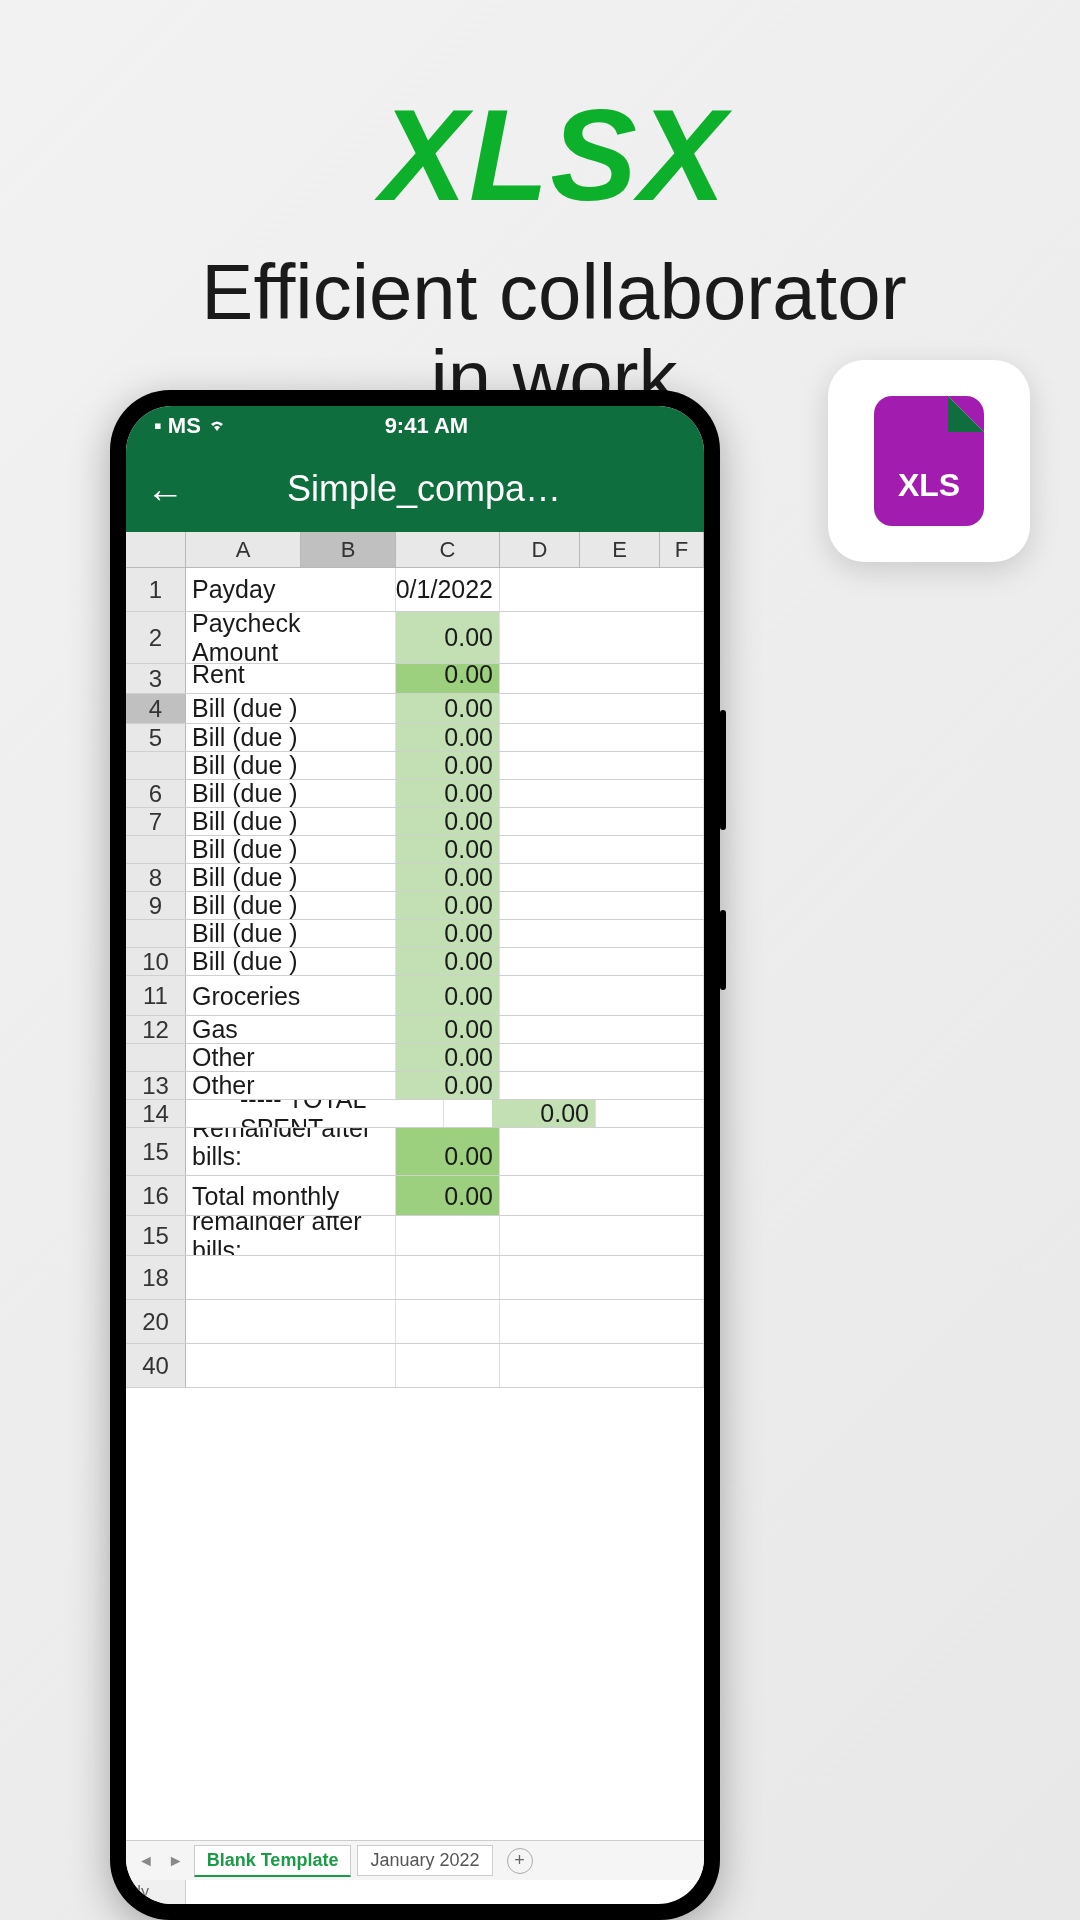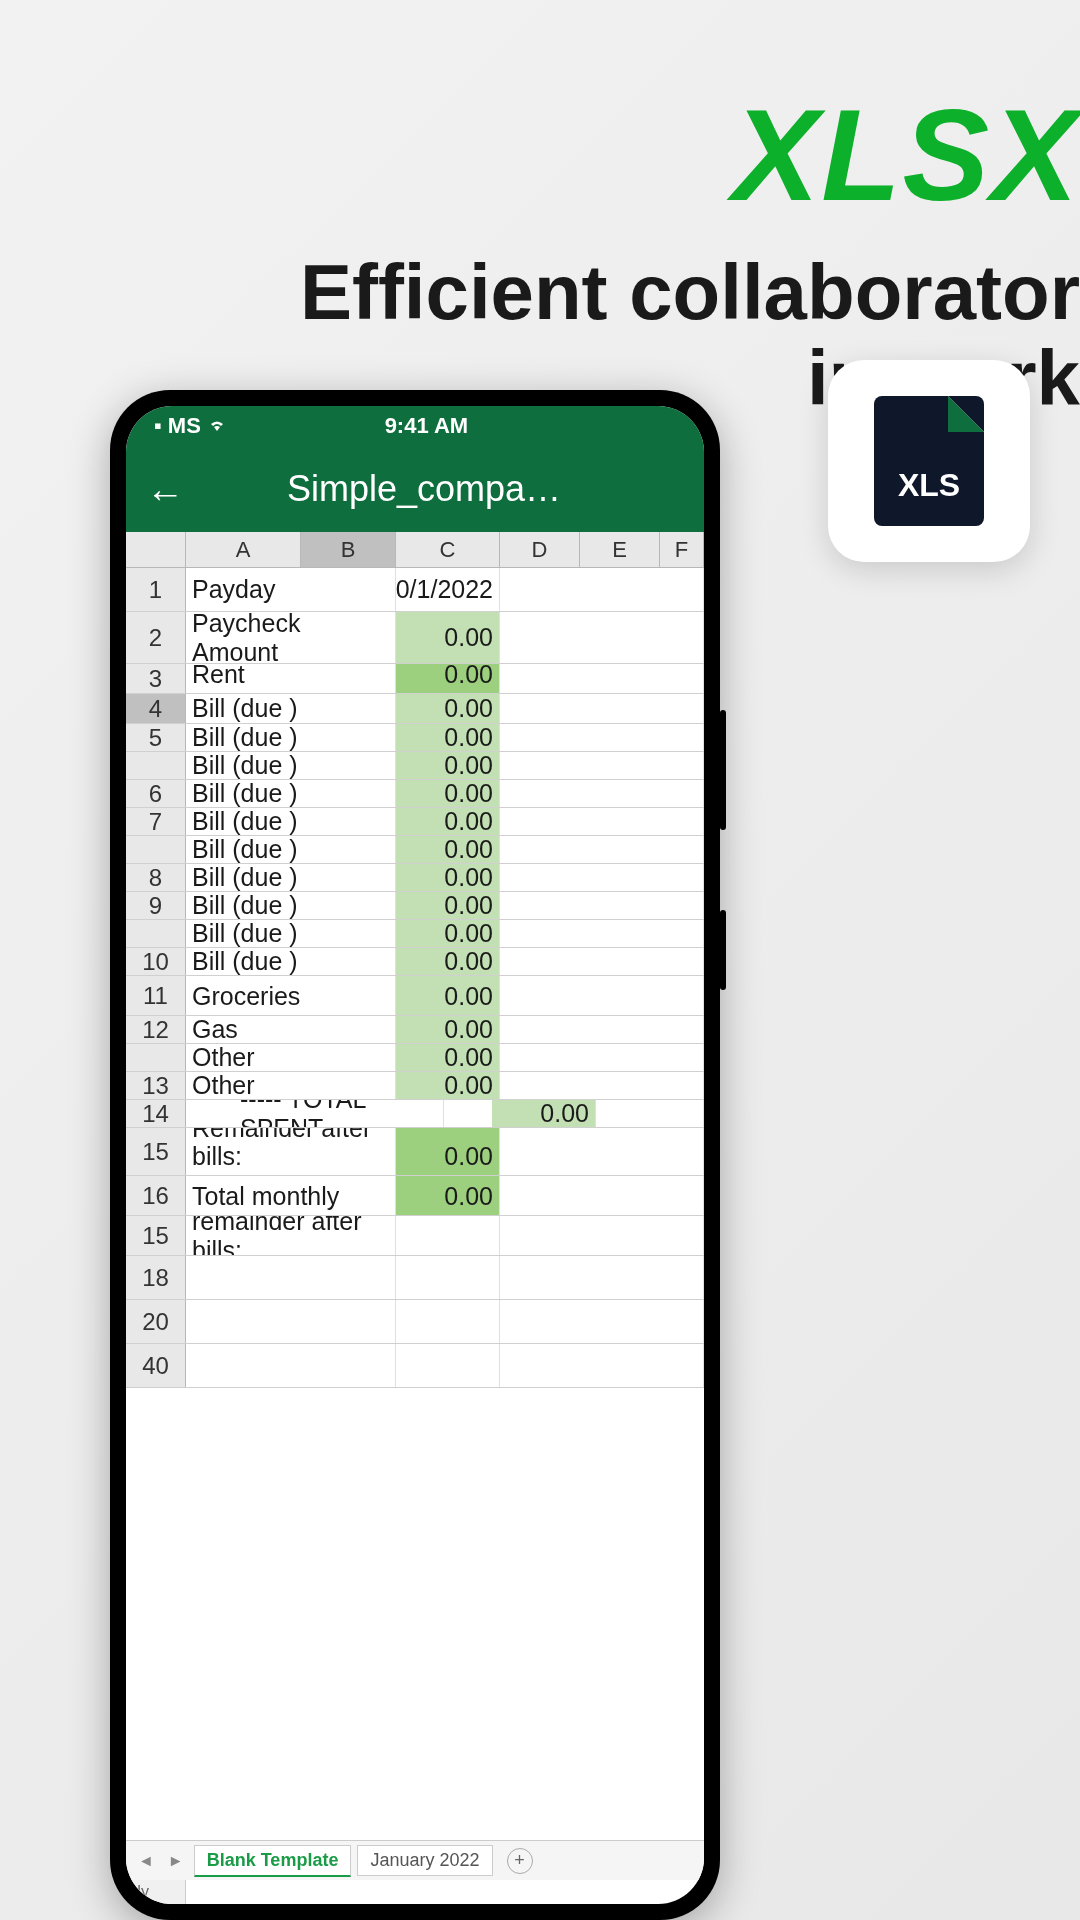--- a/index.html
+++ b/index.html
@@ -5,34 +5,34 @@
 * { margin: 0; padding: 0; box-sizing: border-box; }
 body {
   width: 1080px;
   height: 1920px;
   font-family: -apple-system, BlinkMacSystemFont, "Segoe UI", Arial, sans-serif;
   background: linear-gradient(135deg, #f2f2f2 0%, #e8e8e8 100%);
   overflow: hidden;
   position: relative;
 }
 .promo-header {
-  text-align: right;
+  text-align: center;
   padding-top: 80px;
   padding-left: 28px;
 }
 .xlsx-title {
   font-size: 130px;
   font-weight: 900;
   color: #0db02b;
   letter-spacing: 2px;
   font-style: italic;
 }
 .subtitle {
   font-size: 78px;
-  font-weight: 700;
+  font-weight: 400;
   color: #1a1a1a;
   line-height: 1.1;
   margin-top: 20px;
 }
 .phone-frame {
   position: absolute;
   top: 390px;
   left: 110px;
   width: 610px;
   height: 1530px;
@@ -222,22 +222,22 @@
   justify-content: center;
 }
 .xls-doc-icon {
   width: 110px;
   height: 130px;
   position: relative;
 }
 .xls-doc-body {
   width: 100%;
   height: 100%;
-  background: #0f172a;
-  border-radius: 8px;
+  background: #a21caf;
+  border-radius: 18px;
   position: relative;
 }
 .xls-doc-fold {
   position: absolute;
   top: 0;
   right: 0;
   width: 36px;
   height: 36px;
   background: #0f6e3d;
   clip-path: polygon(0 0, 100% 100%, 0 100%);

